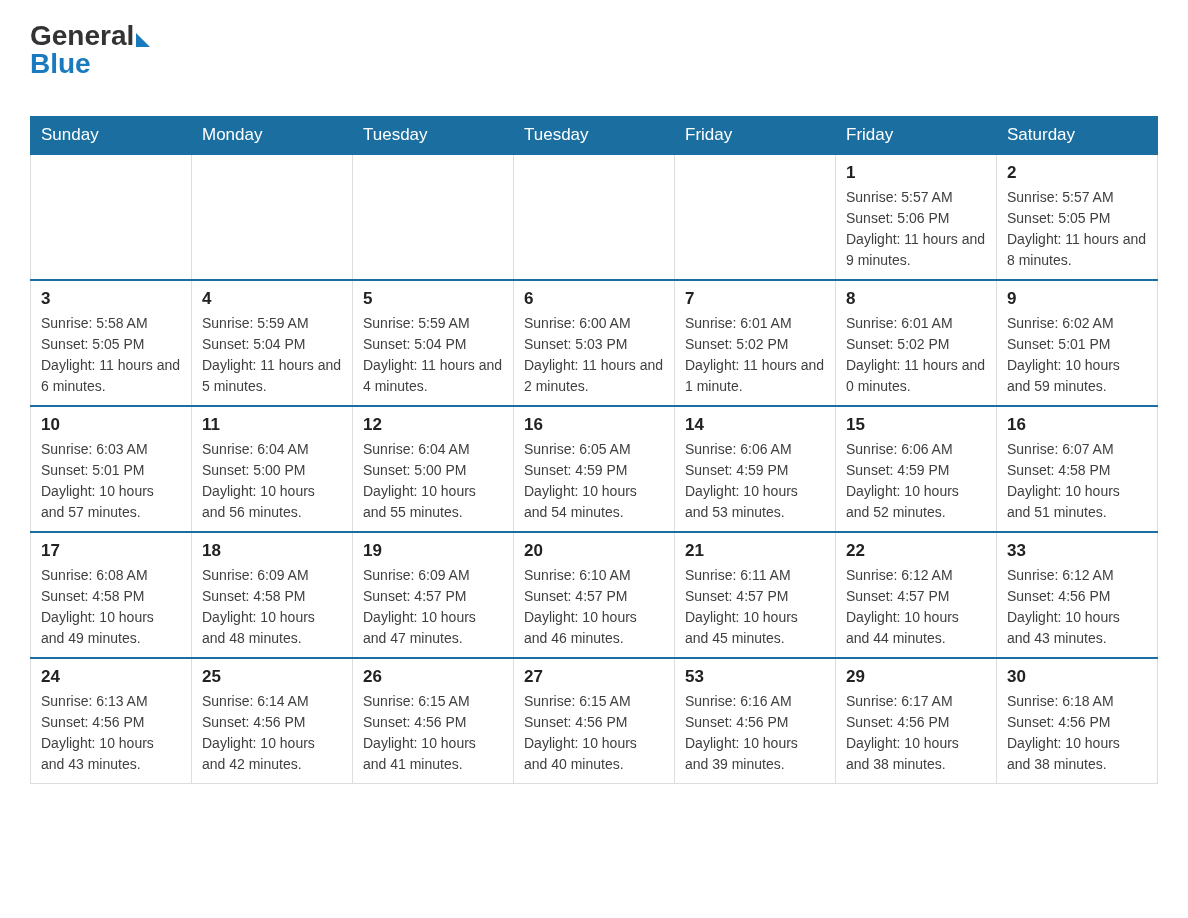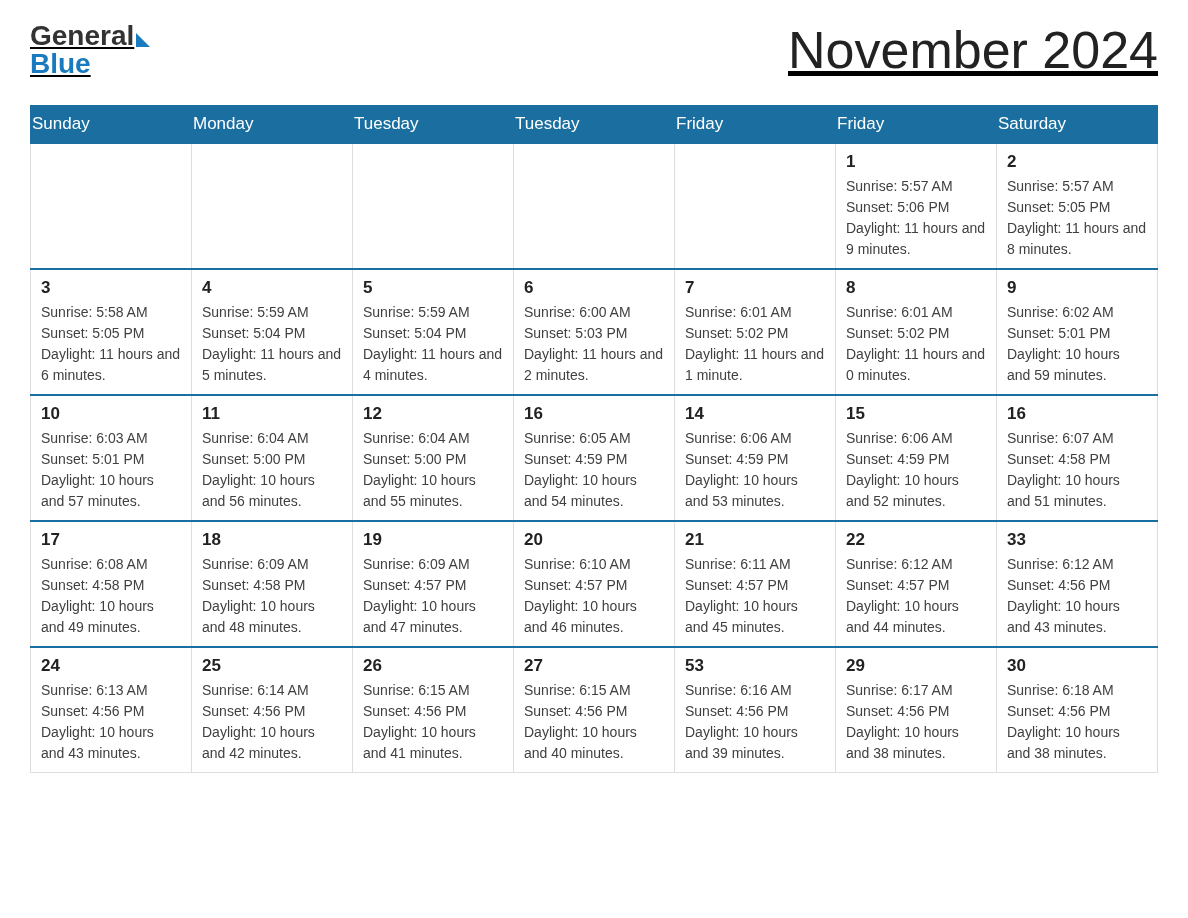--- a/index.html
+++ b/index.html
@@ -7,22 +7,21 @@
       font-family: Arial, sans-serif;
       background: #fff;
       padding: 20px 30px;
       width: 1188px;
       min-height: 918px;
     }
     .header {
       display: flex;
       justify-content: space-between;
       align-items: flex-start;
-      margin-bottom: 25px;
-      text-decoration: underline;
+      margin-bottom: 36px;
     }
     .logo {
       display: flex;
       flex-direction: column;
       align-items: flex-start;
     }
     .logo-top {
       display: flex;
       align-items: center;
       gap: 0;
@@ -64,21 +63,21 @@
       width: 100%;
       border-collapse: collapse;
     }
     .calendar thead tr {
       background-color: #1a6fa0;
     }
     .calendar thead th {
       color: #fff;
       font-size: 17px;
       font-weight: normal;
-      padding: 8px 1px;
+      padding: 8px 10px;
       text-align: left;
       border: 1px solid #1a6fa0;
     }
     .calendar tbody tr {
       border-top: 2px solid #1a6fa0;
     }
     .calendar tbody td {
       vertical-align: top;
       padding: 8px 10px;
       border: 1px solid #ddd;
@@ -108,21 +107,20 @@
 
 <div class="header">
   <div class="logo">
     <div class="logo-top">
       <span class="logo-general">General</span>
       <div class="logo-triangle"></div>
     </div>
     <span class="logo-blue">Blue</span>
   </div>
   <div class="title-block">
-    <div class="month-title">November 2024</div>
   </div>
 </div>
 
 <table class="calendar">
   <thead>
     <tr>
     <th>Sunday</th>
         <th>Monday</th>
         <th>Tuesday</th>
         <th>Tuesday</th>

